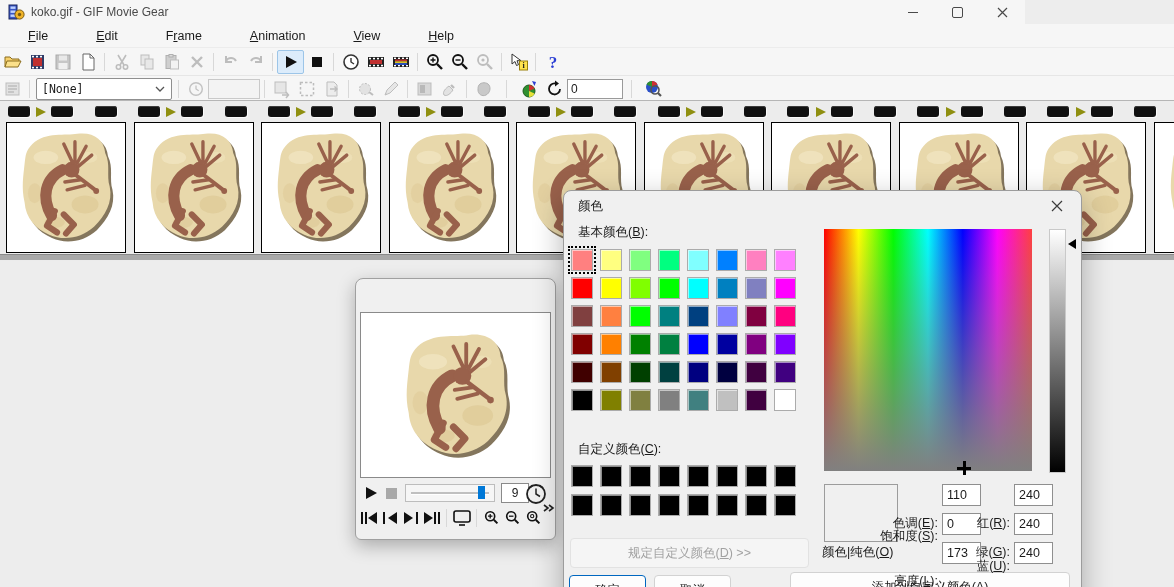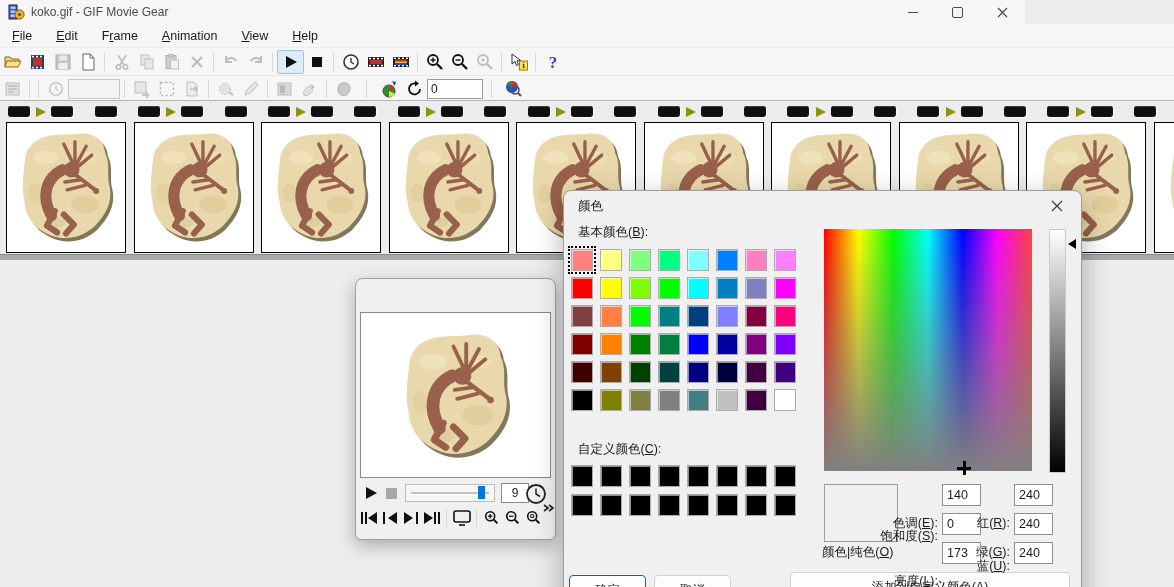--- a/index.html
+++ b/index.html
@@ -7,21 +7,21 @@
        font-family:"Liberation Sans","DejaVu Sans",sans-serif;color:#1a1a1a;}
   
   .titlebar{position:absolute;top:0;left:0;width:1025px;height:24px;background:#f6f6f6;display:flex;align-items:center;}
   .titlebar .appicon{margin:0 6px 0 8px;width:17px;height:17px;}
   .titlebar .title{font-size:12px;color:#4a4a4a;}
   .wincontrols{position:absolute;top:0;right:0;height:24px;display:flex;}
   .wbtn{width:45px;height:24px;display:flex;align-items:center;justify-content:center;}
   .glyph-min{width:10px;height:1px;background:#4a4a4a;}
   .glyph-max{width:9px;height:9px;border:1px solid #4a4a4a;border-radius:2px;}
   .menubar{position:absolute;top:24px;left:0;width:1174px;height:23px;background:#f6f6f6;display:flex;align-items:center;font-size:12.5px;}
-  .menu-item{padding:3px 12px;color:#1a1a1a;}
+  .menu-item{padding:3px 20px;color:#1a1a1a;margin-left:8px;}
   .menu-item u{text-decoration:underline;}
   .toolbar{position:absolute;left:0;width:1174px;background:#f6f6f6;display:flex;align-items:center;}
   .tb1{top:47px;height:27px;border-top:1px solid #ececec;}
   .tb2{top:75px;height:25px;border-top:1px solid #e6e6e6;}
   .tbtn{width:25px;height:22px;display:flex;align-items:center;justify-content:center;border-radius:2px;flex:0 0 auto;}
   .tbtn.active{background:#dcecfb;border:1px solid #9cc5e8;}
   .sep{width:1px;height:18px;background:#d8d8d8;margin:0 4px;flex:0 0 auto;}
   .combo{width:134px;height:20px;background:#fff;border:1px solid #8f8f8f;border-radius:2px;display:flex;align-items:center;margin:0 2px;}
   .combo .val{flex:1;font-family:"DejaVu Sans Mono","Liberation Mono",monospace;font-size:11.5px;padding-left:5px;}
   .tb-input{height:18px;background:#fff;border:1px solid #9a9a9a;font-size:12px;padding:0 3px;display:flex;align-items:center;}
@@ -293,20 +293,26 @@
   </div>
 
   <div class="toolbar tb2">
     <div class="tbtn">
         <svg width="20" height="20" viewBox="0 0 20 20">
           <rect x="3" y="4" width="13" height="12" fill="#e2e2e2" stroke="#bdbdbd"></rect>
           <path d="M5 7 H14 M5 10 H14 M5 13 H11" stroke="#bdbdbd" stroke-width="1.4"></path>
         </svg>
       </div>
     <div class="sep"></div>
+    <div class="combo">
+      <span class="val">[None]</span>
+      <svg width="12" height="8" viewBox="0 0 12 8" style="margin-right:5px">
+          <path d="M2 2 L6 6 L10 2" fill="none" stroke="#555" stroke-width="1.3"></path>
+        </svg>
+    </div>
     <div class="sep"></div>
     <div class="tbtn">
         <svg width="18" height="18" viewBox="0 0 20 20">
           <circle cx="10" cy="10" r="7" fill="none" stroke="#c2c2c2" stroke-width="1.6"></circle>
           <path d="M10 6 V10 L13 12" fill="none" stroke="#c2c2c2" stroke-width="1.4"></path>
         </svg>
       </div>
     <div class="tb-input dis" style="width:44px">
         <span></span>
       </div>
@@ -647,20 +653,25 @@
         <div class="sw" style="background: rgb(0, 0, 0);"></div>
         <div class="sw" style="background: rgb(0, 0, 0);"></div>
         <div class="sw" style="background: rgb(0, 0, 0);"></div>
         <div class="sw" style="background: rgb(0, 0, 0);"></div>
         <div class="sw" style="background: rgb(0, 0, 0);"></div>
         <div class="sw" style="background: rgb(0, 0, 0);"></div>
         <div class="sw" style="background: rgb(0, 0, 0);"></div>
         <div class="sw" style="background: rgb(0, 0, 0);"></div>
       </div>
 
+    <div class="dbtn dis" style="left:6px;top:347px;width:237px;height:28px">
+        <span>规定自定义颜色(</span>
+        <u>D</u>
+        <span>) &gt;&gt;</span>
+      </div>
 
     <div class="dbtn primary" style="left:5px;top:384px;width:75px;height:28px">
         <span>确定</span>
       </div>
     <div class="dbtn" style="left:90px;top:384px;width:75px;height:28px">
         <span>取消</span>
       </div>
     <div class="dbtn" style="left:226px;top:381px;width:278px;height:28px">
         <span>添加到自定义颜色(</span>
         <u>A</u>
@@ -674,21 +685,21 @@
         </div>
     </div>
     <div class="lumbar"></div>
     <div class="lumarrow" style="top:48px"></div>
 
     <div class="colorprev"></div>
     <div class="dlabel" style="left:258px;top:353px"><span>颜色|纯色(</span><u>O</u><span>)</span></div>
 
     <div class="flabel" style="left:290px;top:297px;width:84px"><span>色调(</span><u>E</u><span>):</span></div>
     <div class="field" style="left:378px;top:293px">
-        <span>140</span>
+        <span>110</span>
       </div>
     <div class="flabel" style="left:290px;top:310px;width:84px"><span>饱和度(</span><u>S</u><span>):</span></div>
     <div class="field" style="left:378px;top:322px">
         <span>0</span>
       </div>
     <div class="flabel" style="left:290px;top:355px;width:84px"><span>亮度(</span><u>L</u><span>):</span></div>
     <div class="field" style="left:378px;top:351px">
         <span>173</span>
       </div>
 

